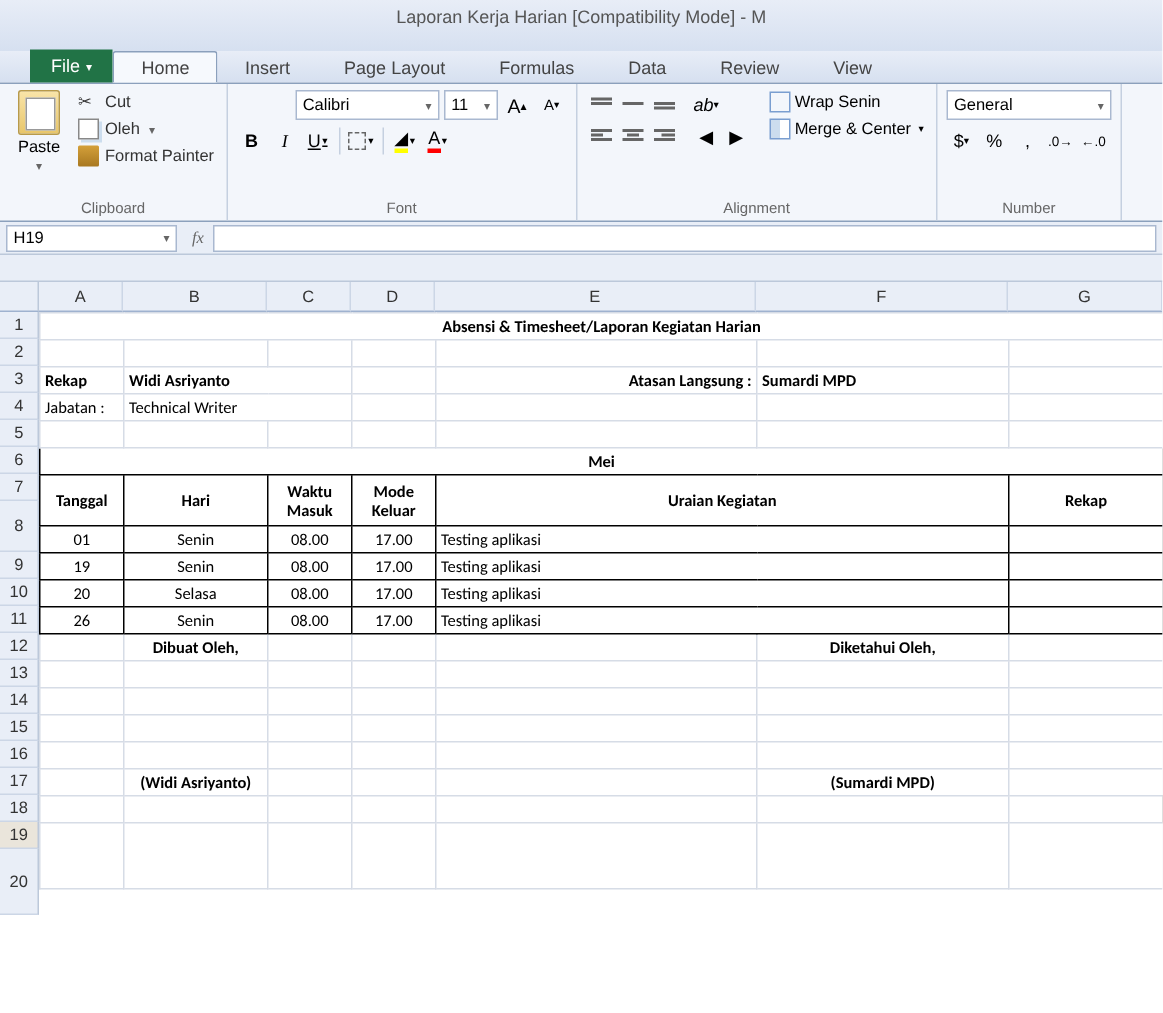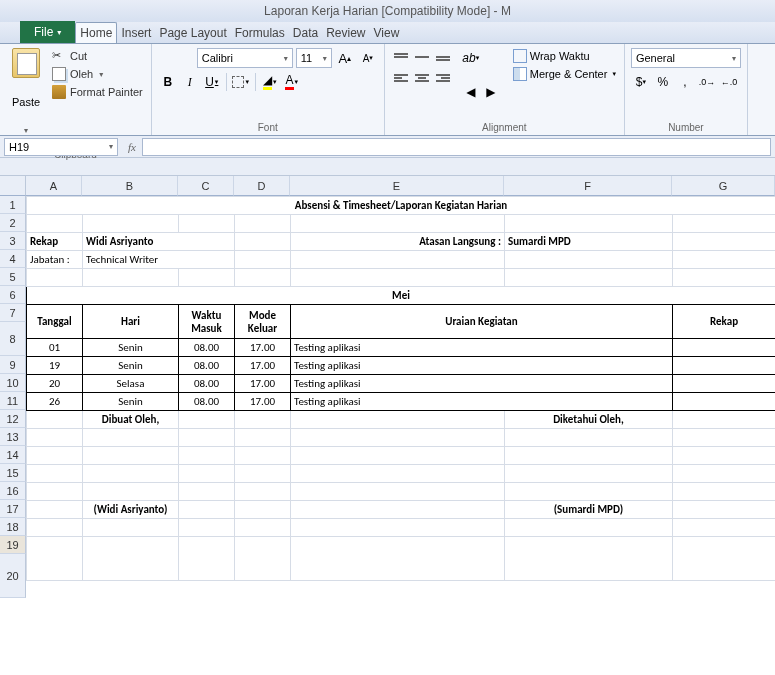--- a/index.html
+++ b/index.html
@@ -1,37 +1,37 @@
 <!DOCTYPE html>
 <html><head>
 <meta charset="utf-8">
 <style>
 * { box-sizing: border-box; margin: 0; padding: 0; }
 body { font-family: "Segoe UI", Tahoma, sans-serif; font-size: 11px; background: #fff; width: 775px; height: 675px; overflow: hidden; }
 
 
-.titlebar { background: linear-gradient(#e8edf7, #d6e0f0); height: 22px; text-align: center; line-height: 22px; font-size: 12px; color: #555; }
+.titlebar { background: linear-gradient(#e8edf7, #d6e0f0); height: 34px; text-align: center; line-height: 22px; font-size: 12px; color: #555; }
 
 
 .tabrow { background: linear-gradient(#e8edf7, #d6e0f0); height: 22px; display: flex; align-items: flex-end; border-bottom: 1px solid #8ba0bc; }
 .file-tab { background: #217346; color: #fff; padding: 3px 14px; font-size: 12px; height: 22px; display: flex; align-items: center; gap: 4px; margin-left: 20px; }
 .file-tab::after { content: "▾"; font-size: 8px; }
-.tab { padding: 3px 4px; font-size: 12px; color: #444; cursor: pointer; }
+.tab { padding: 3px 18px; font-size: 12px; color: #444; cursor: pointer; }
 .tab.active { background: #f6f9fd; border: 1px solid #8ba0bc; border-bottom: none; border-radius: 2px 2px 0 0; }
 
 
 .ribbon { background: #f3f6fb; height: 92px; display: flex; border-bottom: 1px solid #8ba0bc; }
 .group { border-right: 1px solid #c5d0e0; padding: 4px 6px 2px 6px; display: flex; flex-direction: column; justify-content: space-between; }
 .group-label { text-align: center; font-size: 10px; color: #666; margin-top: 14px; }
 .group-body { display: flex; gap: 4px; flex: 1; }
 
 .paste-btn { display: flex; flex-direction: column; align-items: center; width: 40px; cursor: pointer; }
 .paste-icon { width: 28px; height: 30px; background: linear-gradient(#f9e4a8,#e8c66a); border: 1px solid #b89a4a; border-radius: 2px; position: relative; }
 .paste-icon::before { content: ""; position: absolute; top: 4px; left: 4px; width: 18px; height: 20px; background: #fff; border: 1px solid #999; }
-.paste-btn span { font-size: 11px; margin-top: 18px; }
+.paste-btn span { font-size: 11px; margin-top: 2px; }
 
 .clip-col { display: flex; flex-direction: column; gap: 2px; }
 .clip-item { display: flex; align-items: center; gap: 4px; font-size: 11px; color: #333; cursor: pointer; padding: 1px 2px; }
 .ico { width: 14px; height: 14px; display: inline-block; }
 .ico-copy { background: #fff; border: 1px solid #888; box-shadow: 2px 2px 0 #cde; }
 .ico-brush { background: linear-gradient(#d4a03a, #a87820); border-radius: 1px; }
 
 .font-row1 { display: flex; gap: 3px; align-items: center; padding-left: 39px; }
 .font-row2 { display: flex; gap: 2px; align-items: center; margin-top: 4px; }
 .combo { background: #fff; border: 1px solid #a9b8d0; height: 20px; display: flex; align-items: center; padding: 0 4px; font-size: 11px; }
@@ -219,38 +219,38 @@
             </div>
           <div class="sq">
               <span class="lines">
                 <span></span>
                 <span style="width:60%;margin-left:auto"></span>
                 <span></span>
               </span>
             </div>
         </div>
       </div>
-      <div style="display:flex;flex-direction:column;gap:14px;margin-left:4px">
+      <div style="display:flex;flex-direction:column;gap:1px;margin-left:4px">
         <div class="sq">
             <span style="font-style:italic">ab</span>
             <span style="font-size:7px">▾</span>
           </div>
         <div style="display:flex">
           <div class="sq">
               <span>◀</span>
             </div>
           <div class="sq">
               <span>▶</span>
             </div>
         </div>
       </div>
       <div class="align-col2">
         <div class="align-item">
             <span style="width:14px;height:14px;border:1px solid #7a9ed0;display:inline-block"></span>
-            <span>Wrap Waktu</span>
+            <span>Wrap Senin</span>
           </div>
         <div class="align-item">
             <span style="width:14px;height:14px;border:1px solid #7a9ed0;display:inline-block;background:linear-gradient(90deg,#cde 50%,#fff 50%)"></span>
             <span>Merge &amp; Center</span>
             <span style="font-size:7px;margin-left:2px">▾</span>
           </div>
       </div>
     </div>
     <div class="group-label">Alignment</div>
   </div>

